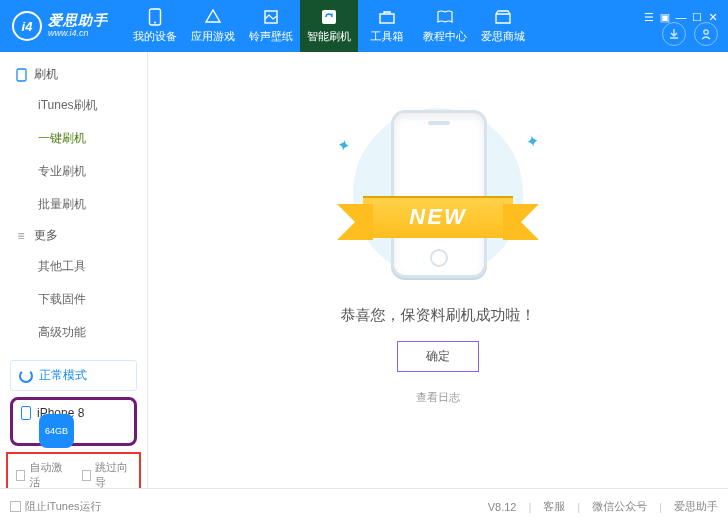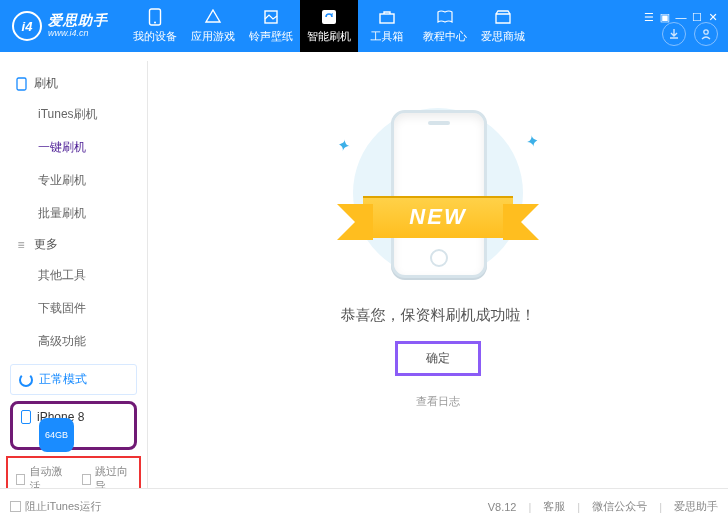--- a/index.html
+++ b/index.html
@@ -7,35 +7,35 @@
 
     
     .header { height: 52px; background: #1a8cff; display: flex; align-items: center; padding-left: 12px; padding-right: 8px; color: #fff; }
     .logo-wrap { display: flex; align-items: center; gap: 6px; margin-right: 18px; font-style: italic; }
     .logo-circle { width: 30px; height: 30px; border: 2px solid #fff; border-radius: 50%; display: flex; align-items: center; justify-content: center; font-weight: bold; font-size: 13px; }
     .brand { line-height: 1.1; }
     .brand .cn { font-size: 14px; font-weight: bold; letter-spacing: 1px; }
     .brand .url { font-size: 9px; opacity: .9; }
     .nav { display: flex; height: 100%; }
     .nav-item { width: 58px; display: flex; flex-direction: column; align-items: center; justify-content: center; gap: 3px; font-size: 11px; cursor: pointer; }
-    .nav-item.active { background: #000000; }
+    .nav-item.active { background: #14532d; }
     .nav-icon { width: 20px; height: 18px; display: flex; align-items: center; justify-content: center; }
     .hdr-right { margin-left: auto; display: flex; align-items: center; gap: 6px; }
     .win-ctrl { display: flex; gap: 2px; margin-bottom: 18px; margin-left: 6px; }
     .win-btn { width: 14px; height: 12px; display: flex; align-items: center; justify-content: center; color: #fff; font-size: 11px; cursor: pointer; }
     .circ-btn { width: 24px; height: 24px; border: 1.5px solid #85c0ff; border-radius: 50%; display: flex; align-items: center; justify-content: center; color: #cfe6ff; cursor: pointer; }
 
     
     .body { display: flex; height: 452px; }
 
     
-    .sidebar { width: 148px; border-right: 1px solid #e7e7e7; display: flex; flex-direction: column; font-size: 12px; color: #555; padding-top: 8px; margin-top: 9px; }
+    .sidebar { width: 148px; border-right: 1px solid #e7e7e7; display: flex; flex-direction: column; font-size: 12px; color: #555; padding-top: 8px; }
     .sb-group-title { display: flex; align-items: center; gap: 6px; padding: 6px 14px; color: #555; font-size: 12px; }
     .sb-item { padding: 8px 14px 8px 38px; cursor: pointer; color: #666; }
-    .sb-item.active { color: #4c1d95; }
+    .sb-item.active { color: #4d7c0f; }
     .sb-icon { display: inline-flex; width: 14px; justify-content: center; }
     .sb-bottom { margin-top: auto; }
     .mode-box { border: 1px solid #d8e9ff; border-radius: 3px; margin: 6px 10px; padding: 6px 8px; display: flex; align-items: center; gap: 6px; color: #1a8cff; cursor: pointer; font-size: 12px; }
     .spin-icon { width: 14px; height: 14px; border: 2px solid #1a8cff; border-top-color: transparent; border-radius: 50%; }
     .device-box { border: 3px solid #701a75; border-radius: 8px; margin: 0 10px 6px; padding: 6px 8px; cursor: pointer; }
     .device-box .row1 { display: flex; align-items: center; gap: 6px; color: #333; font-size: 12px; margin-bottom: 3px; }
     .phone-icon { display:inline-block; width:10px; height:14px; border:1.5px solid #1a8cff; border-radius:2px; position:relative;}
     .storage-badge { background: #1a8cff; color: #fff; font-size: 9px; padding: 12px 6px; border-radius: 8px; margin-left: 18px; }
     .red-box { border: 2px solid #e33; margin: 4px 6px 6px; padding: 6px 8px; display: flex; gap: 16px; }
     .cb-label { display: flex; align-items: center; gap: 4px; font-size: 11px; color: #888; cursor: pointer; }
@@ -50,21 +50,21 @@
     .spark2 { right: 14px; top: 40px; transform: rotate(-10deg); }
     .ill-phone { position: absolute; width: 96px; height: 168px; left: 68px; top: 18px; background: #fff; border: 3px solid #d6e3ea; border-radius: 14px; box-shadow: 0 4px 10px rgba(0,0,0,.08) inset, 0 2px 0 #c9d6de; }
     .ill-phone:before { content:''; position:absolute; left:50%; top:8px; width:22px; height:4px; background:#d6e3ea; border-radius:2px; transform:translateX(-50%);}
     .ill-phone:after { content:''; position:absolute; left:50%; bottom:8px; width:14px; height:14px; border:2px solid #d6e3ea; border-radius:50%; transform:translateX(-50%);}
     .ribbon { position: absolute; left: 0; right: 0; top: 104px; height: 42px; display: flex; align-items: center; justify-content: center; }
     .ribbon-c { width: 150px; height: 42px; background: linear-gradient(#ffd24a,#ffbe1f); position: relative; display: flex; align-items: center; justify-content: center; color: #fff; font-weight: 900; font-size: 22px; letter-spacing: 2px; font-style: italic; box-shadow: 0 2px 0 #e0a400 inset; }
     .ribbon-c:before, .ribbon-c:after { content: ''; position: absolute; top: 8px; width: 0; height: 0; border: 18px solid #ffbe1f; }
     .ribbon-c:before { left: -26px; border-left-color: transparent; }
     .ribbon-c:after { right: -26px; border-right-color: transparent; }
     .msg { margin-top: 14px; font-size: 15px; color: #555; text-align: center; }
-    .ok-btn { margin-top: 16px; border: 3px solid #8b5cf6; background: #fff; color: #555; font-size: 12px; padding: 6px 28px; cursor: pointer; }
+    .ok-btn { margin-top: 16px; border: 1px solid #8b5cf6; background: #fff; color: #555; font-size: 12px; padding: 6px 28px; cursor: pointer; }
     .log-link { margin-top: 18px; font-size: 11px; color: #999; cursor: pointer; }
 
     
     .footer { position: absolute; left: 0; right: 0; bottom: 0; height: 36px; border-top: 1px solid #e7e7e7; display: flex; align-items: center; font-size: 11px; color: #888; padding: 0 10px; background: #fff; }
     .footer .sep { margin: 0 12px; color: #ccc; }
     .footer-right { margin-left: auto; display: flex; align-items: center; }
     .footer-link { cursor: pointer; }
   </style>
 </head>
 <body>

